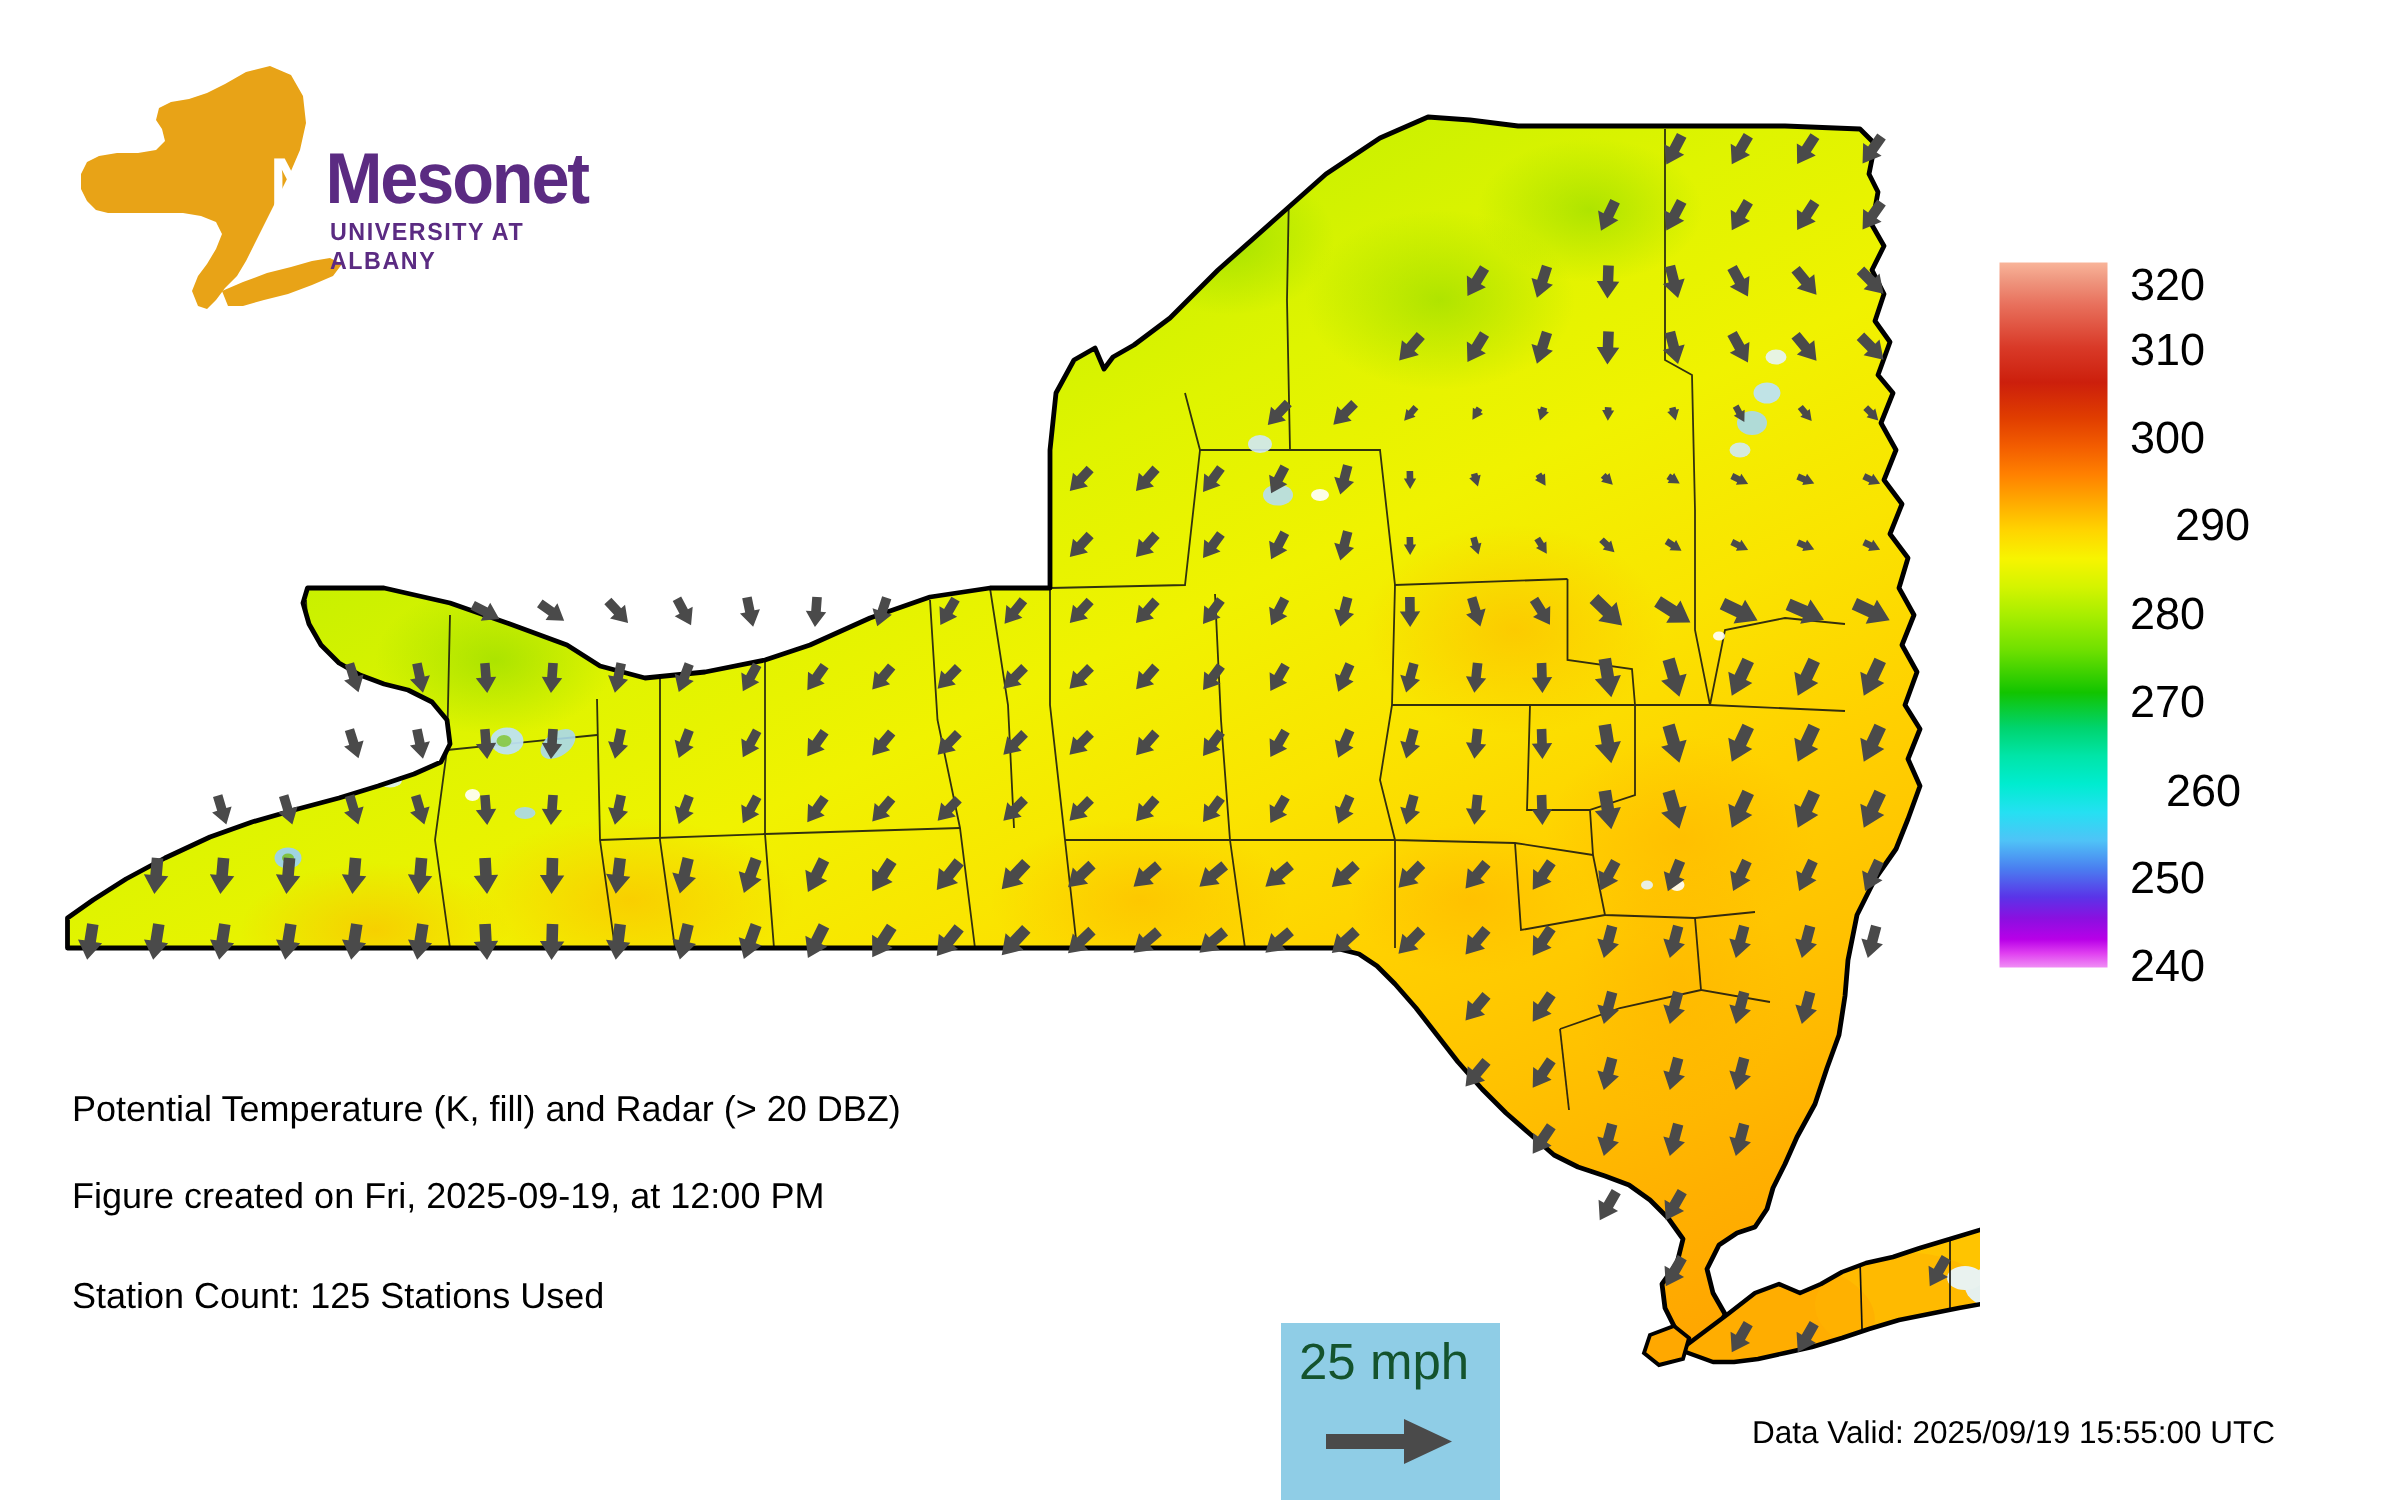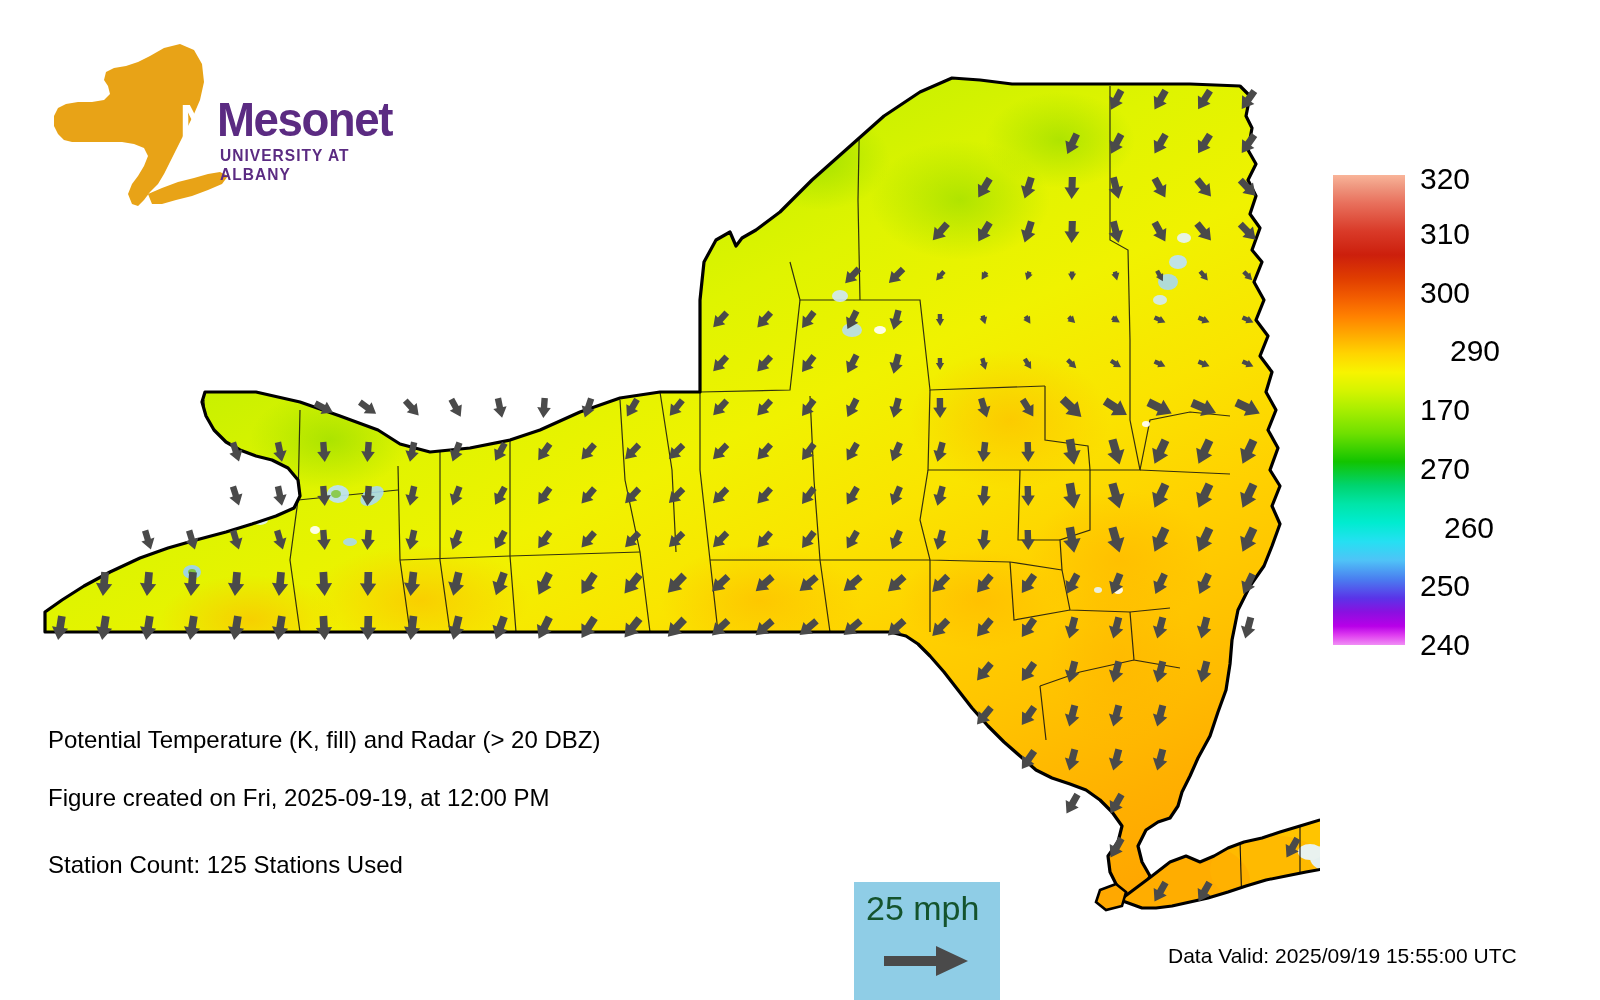--- a/index.html
+++ b/index.html
@@ -504,25 +504,25 @@
   </svg>
   <div class="logo-nys">NYS</div>
   <div class="logo-meso">Mesonet</div>
   <div class="logo-sub">UNIVERSITY AT ALBANY</div>
 </div>
 
 <div id="colorbar-wrap">
   <div id="colorbar"></div>
 </div>
 <div id="colorbar-labels">
-    <div class="cb-label" style="top: 164px;">320</div>
+    <div class="cb-label" style="top: 176px;">320</div>
     <div class="cb-label" style="top: 218.75px;">310</div>
     <div class="cb-label" style="top: 277.5px;">300</div>
     <div class="cb-label" style="top: 336.25px; margin-left: 30px;">290</div>
-    <div class="cb-label" style="top: 395px;">170</div>
+    <div class="cb-label" style="top: 395px;">280</div>
     <div class="cb-label" style="top: 453.75px;">270</div>
     <div class="cb-label" style="top: 512.5px; margin-left: 24px;">260</div>
     <div class="cb-label" style="top: 571.25px;">250</div>
     <div class="cb-label" style="top: 630px;">240</div>
   </div>
 
 <div class="caption" style="top:728px">Potential Temperature (K, fill) and Radar (&gt; 20 DBZ)</div>
 <div class="caption" style="top:786px">Figure created on Fri, 2025-09-19, at 12:00 PM</div>
 <div class="caption" style="top:853px">Station Count: 125 Stations Used</div>
 

